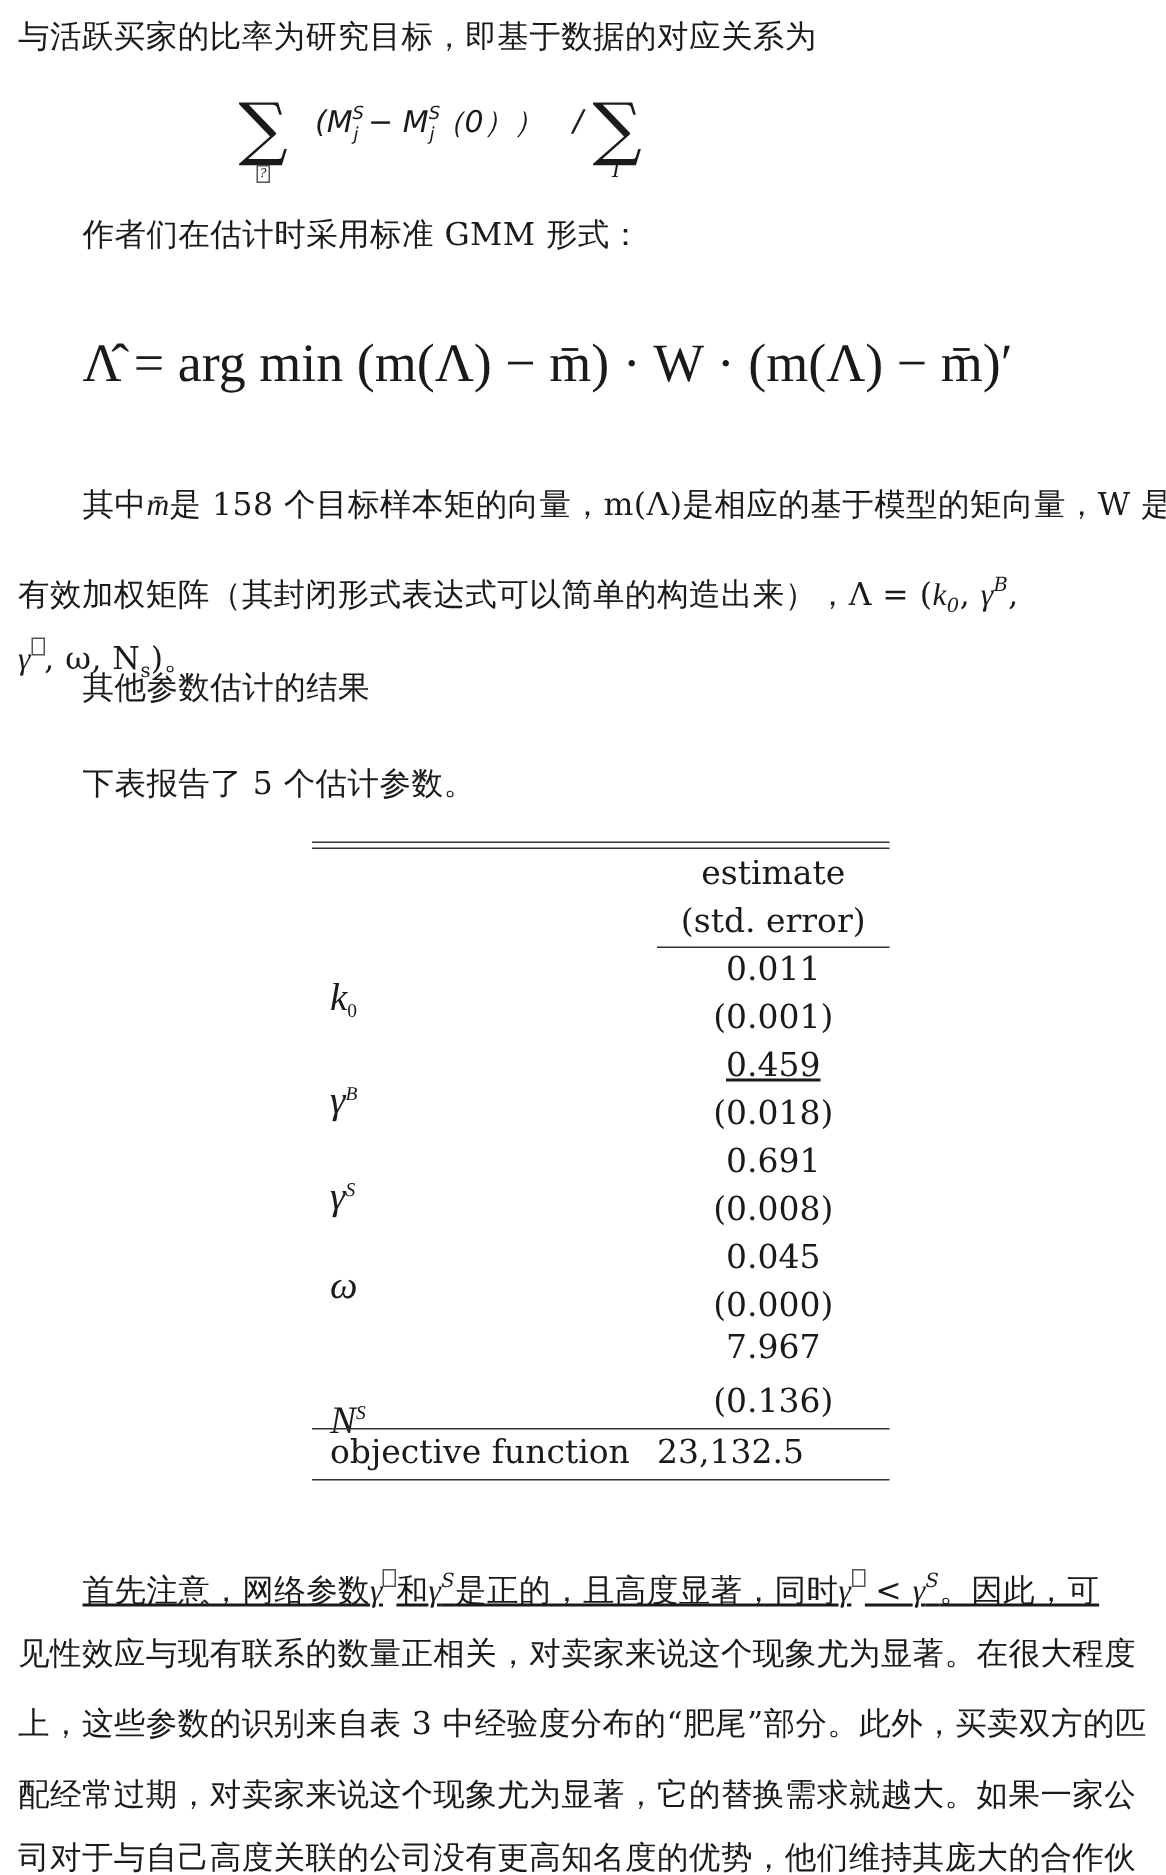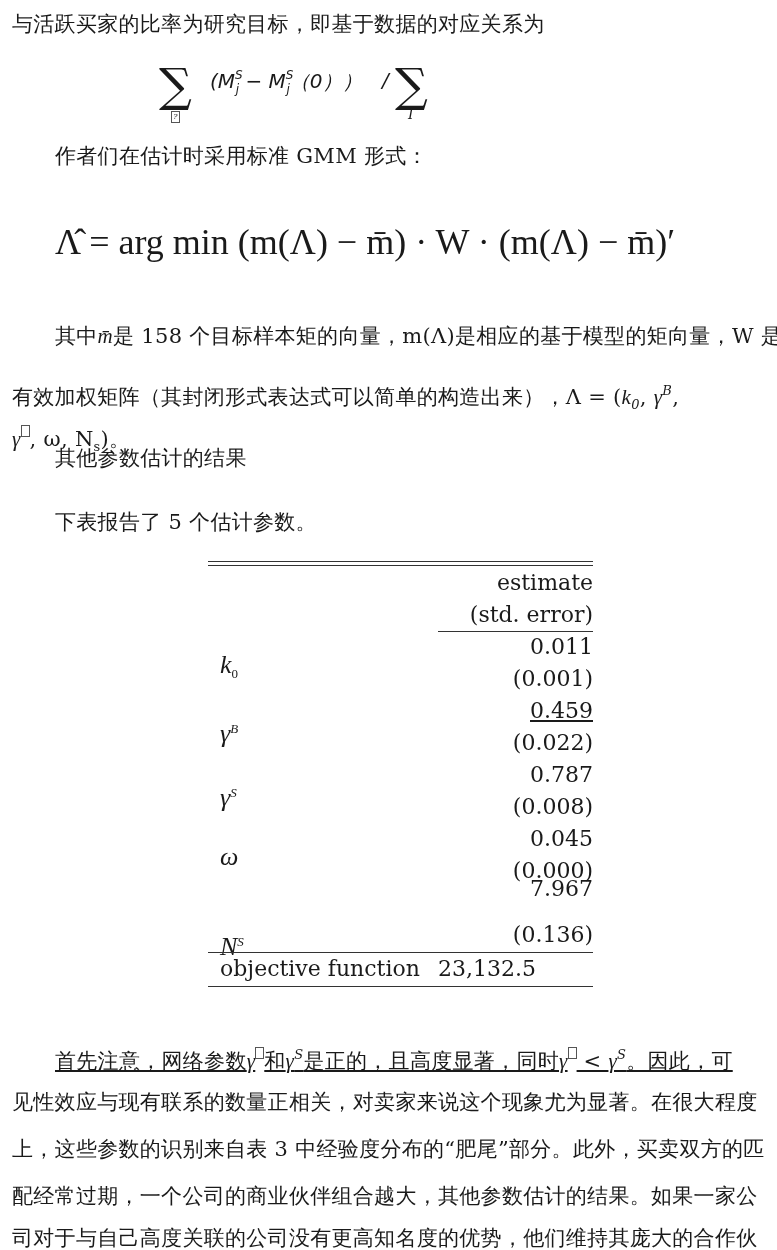--- a/index.html
+++ b/index.html
@@ -33,21 +33,21 @@
   .gmm {
     position: absolute; left: 55px; top: 220px; font-size: 36px; line-height: 44px;
     font-family: "Liberation Serif", "DejaVu Serif", serif; white-space: nowrap;
   }
 
   
   .tbl { position: absolute; left: 208px; top: 561px; width: 385px; }
   .rule { position: absolute; left: 0; height: 1px; background: #333; }
   .cell { position: absolute; font-size: 22px; line-height: 32px; font-family: "DejaVu Serif", serif; white-space: nowrap; }
   .rowlabel { font-style: italic; font-family: "Liberation Serif", serif; font-size: 26px; }
-  .center { text-align: right; width: 155px; left: 230px; }
+  .center { text-align: center; width: 155px; left: 230px; }
 </style>
 </head>
 <body>
 
 <div class="line flush" style="top:10px;font-family:Liberation Serif, serif;">
   <span>与活跃买家的比率为研究目标，即基于数据的对应关系为</span>
 </div>
 
 <div class="sumformula">
   <span class="sigma" style="left:4px; top:0;">∑</span>
@@ -89,47 +89,47 @@
   <div class="cell center" style="top:6px;">estimate</div>
   <div class="cell center" style="top:38px;">(std. error)</div>
   <div class="rule" style="top:70px; left:230px; width:155px;"></div>
 
   <div class="cell rowlabel" style="top:88px; left:12px;"><span>k</span><span class="sub" style="font-style:normal;">0</span></div>
   <div class="cell center" style="top:70px;">0.011</div>
   <div class="cell center" style="top:102px;">(0.001)</div>
 
   <div class="cell rowlabel" style="top:152px; left:12px;"><span>γ</span><span class="sup">B</span></div>
   <div class="cell center" style="top:134px;text-decoration:underline;">0.459</div>
-  <div class="cell center" style="top:166px;">(0.022)</div>
+  <div class="cell center" style="top:166px;">(0.018)</div>
 
   <div class="cell rowlabel" style="top:216px; left:12px;"><span>γ</span><span class="sup">S</span></div>
-  <div class="cell center" style="top:198px;">0.787</div>
+  <div class="cell center" style="top:198px;">0.691</div>
   <div class="cell center" style="top:230px;">(0.008)</div>
 
   <div class="cell rowlabel" style="top:280px; left:12px;"><span>ω</span></div>
   <div class="cell center" style="top:262px;">0.045</div>
   <div class="cell center" style="top:294px;">(0.000)</div>
 
   <div class="cell rowlabel" style="top:344px; left:12px;margin-top:21px;"><span>N</span><span class="sup">S</span></div>
-  <div class="cell center" style="top:312px;">7.967</div>
+  <div class="cell center" style="top:322px;">7.967</div>
   <div class="cell center" style="top:358px;">(0.136)</div>
 
   <div class="rule" style="top:391px; width:385px;"></div>
   <div class="cell" style="top:392px; left:12px;">objective function</div>
   <div class="cell" style="top:392px; left:230px;">23,132.5</div>
   <div class="rule" style="top:425px; width:385px;"></div>
 </div>
 
 <div class="line indent" style="top:1041px;text-decoration:underline;">
   <span>首先注意，网络参数</span><span class="math mi">γ</span><span class="box"></span><span>和</span><span class="math mi">γ</span><span class="sup">S</span><span>是正的，且高度显著，同时</span><span class="math mi">γ</span><span class="box"></span><span> &lt; </span><span class="math mi">γ</span><span class="sup">S</span><span>。因此，可</span>
 </div>
 <div class="line flush" style="top:1088px;">
   <span>见性效应与现有联系的数量正相关，对卖家来说这个现象尤为显著。在很大程度</span>
 </div>
 <div class="line flush" style="top:1135px;">
   <span>上，这些参数的识别来自表 3 中经验度分布的“肥尾”部分。此外，买卖双方的匹</span>
 </div>
 <div class="line flush" style="top:1182px;">
-  <span>配经常过期，一个公司的商业伙伴组合越大，其他参数估计的结果。如果一家公</span>
+  <span>配经常过期，对卖家来说这个现象尤为显著，它的替换需求就越大。如果一家公</span>
 </div>
 <div class="line flush" style="top:1224px;">
   <span>司对于与自己高度关联的公司没有更高知名度的优势，他们维持其庞大的合作伙</span>
 </div>
 
 </body></html>

